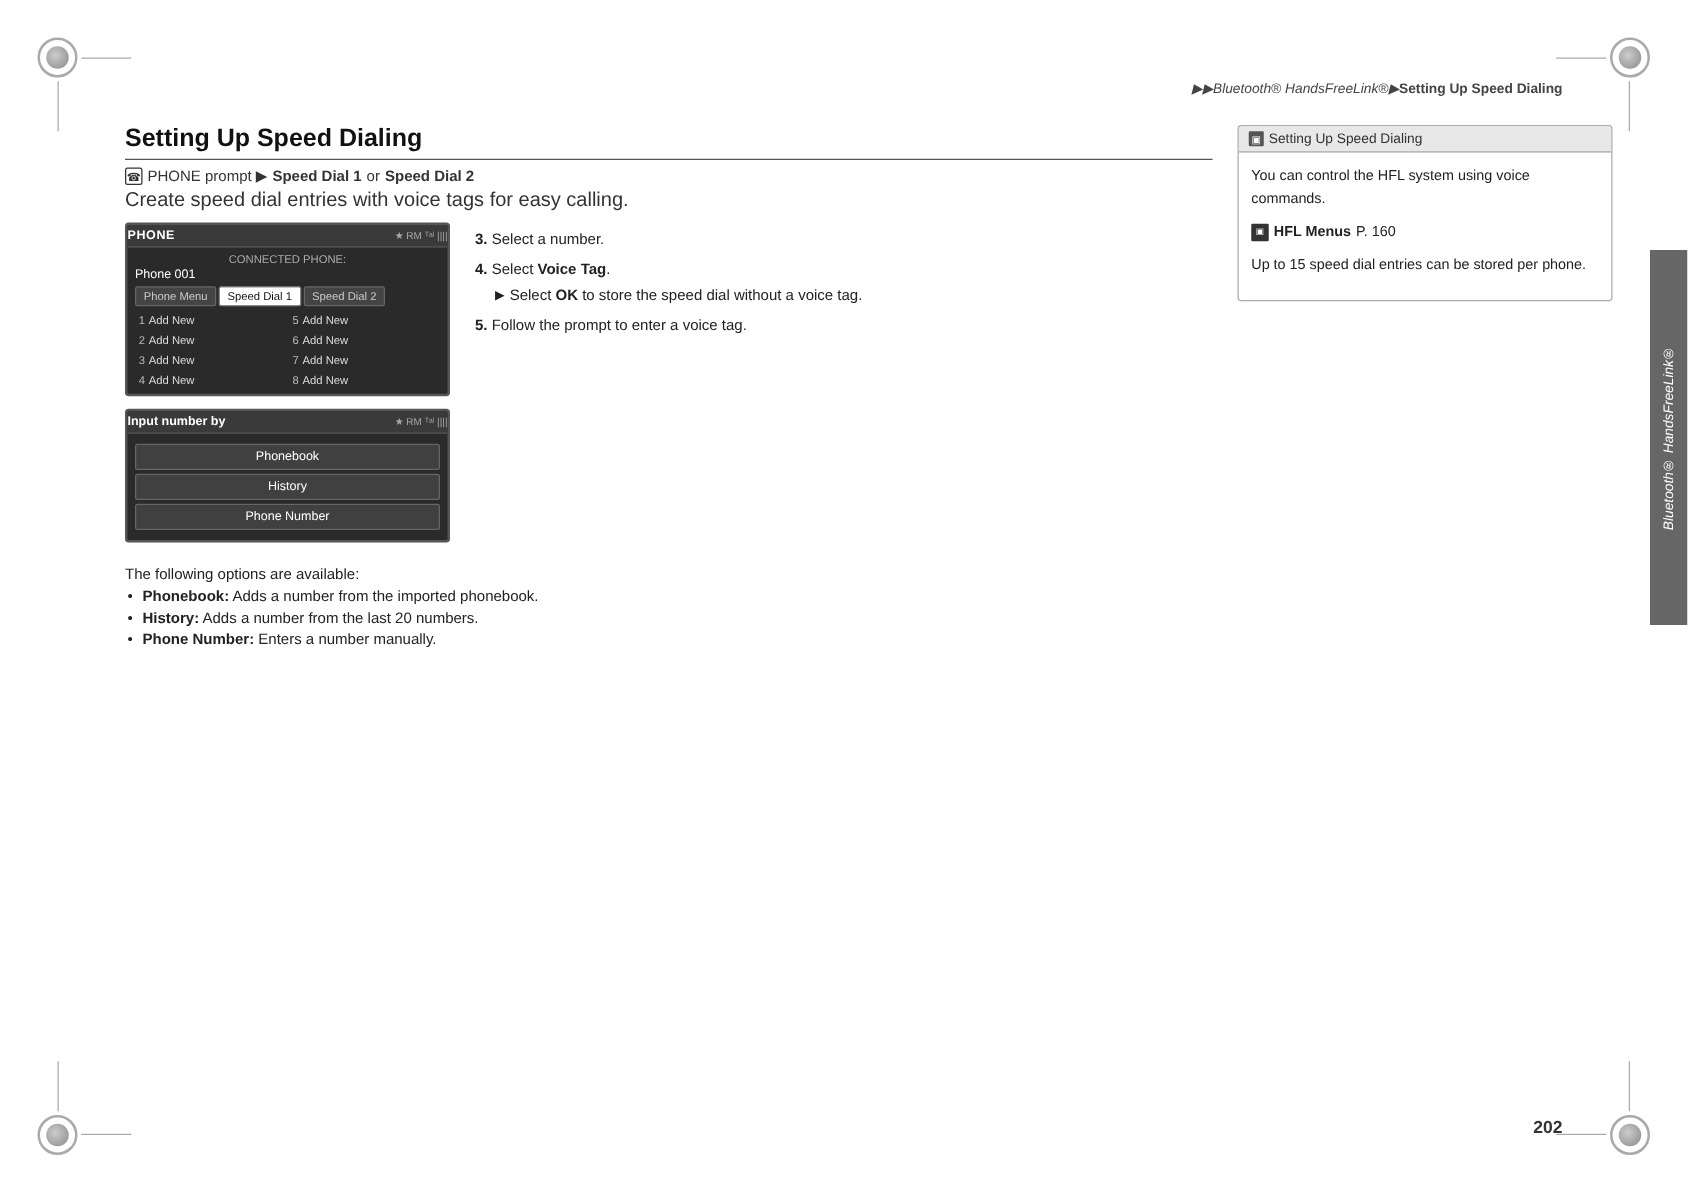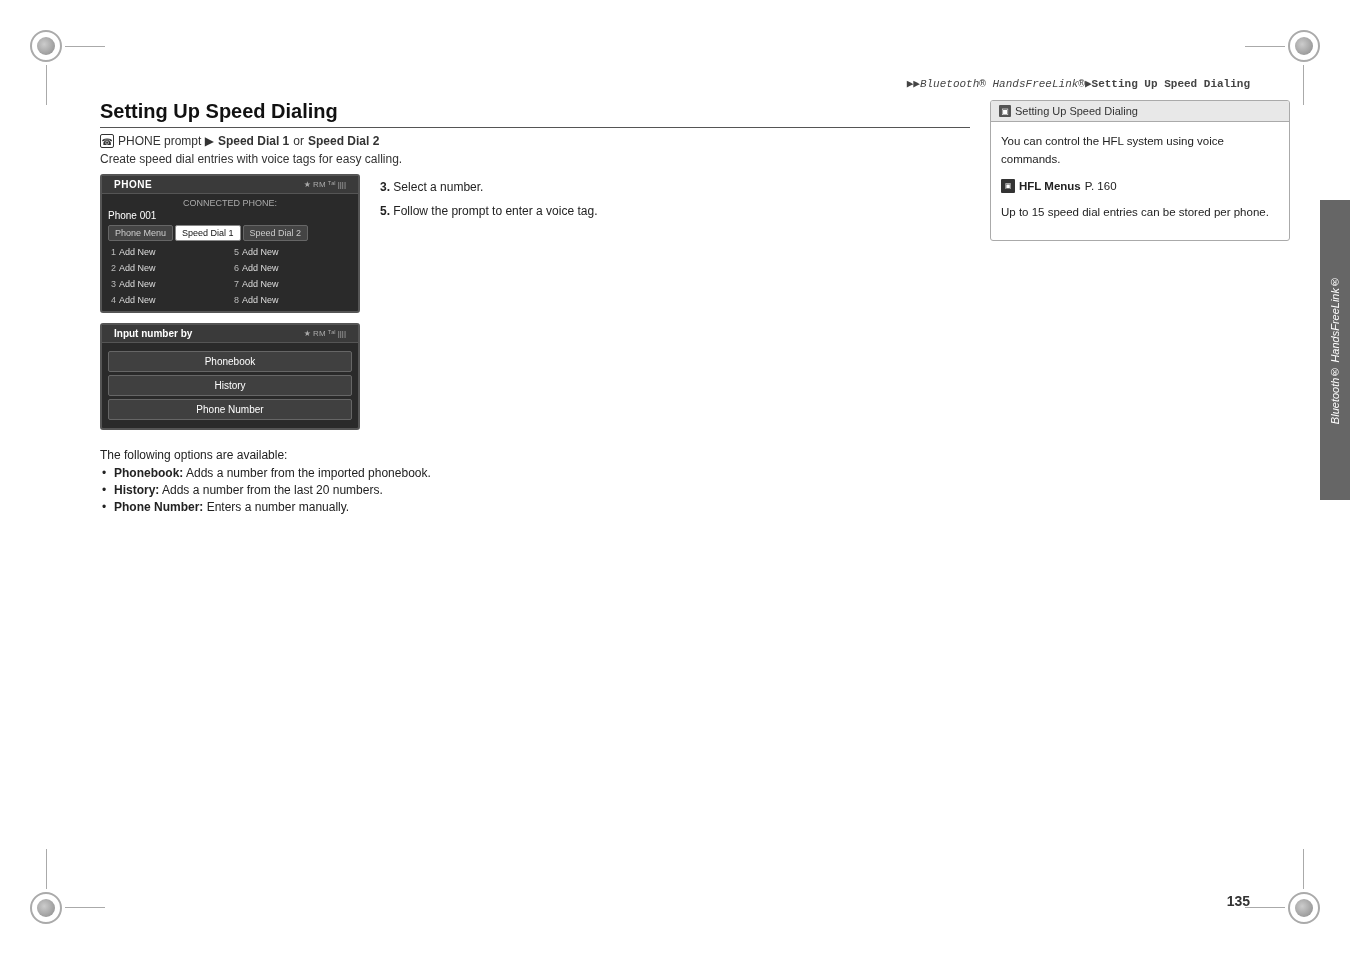--- a/index.html
+++ b/index.html
@@ -57,26 +57,25 @@
     .corner-tr .crosshair-h { width: 40px; height: 1px; top: 16px; right: 35px; }
     .corner-tr .crosshair-v { width: 1px; height: 40px; top: 35px; right: 16px; }
     .corner-bl .crosshair-h { width: 40px; height: 1px; bottom: 16px; left: 35px; }
     .corner-bl .crosshair-v { width: 1px; height: 40px; bottom: 35px; left: 16px; }
     .corner-br .crosshair-h { width: 40px; height: 1px; bottom: 16px; right: 35px; }
     .corner-br .crosshair-v { width: 1px; height: 40px; bottom: 35px; right: 16px; }
 
     
     .breadcrumb-bar {
       position: absolute;
-      top: 77px;
+      top: 64px;
       right: 100px;
       font-size: 11px;
       color: #444;
       font-style: italic;
-      font-family: Liberation Mono, monospace;
     }
     .breadcrumb-bar span { font-style: italic; }
     .breadcrumb-bar b { font-style: normal; font-weight: bold; }
 
     
     .main-content {
       position: absolute;
       top: 100px;
       left: 100px;
       right: 380px;
@@ -107,21 +106,21 @@
       width: 14px;
       height: 14px;
       border: 1px solid #333;
       border-radius: 2px;
       font-size: 9px;
       text-align: center;
       line-height: 14px;
     }
 
     .create-text {
-      font-size: 12px;
+      font-size: 16px;
       color: #333;
       margin-bottom: 8px;
     }
 
     
     .two-col {
       display: flex;
       gap: 20px;
       align-items: flex-start;
     }
@@ -144,21 +143,21 @@
       font-size: 10px;
       color: #fff;
       overflow: hidden;
     }
 
     .screen-header {
       background: #3a3a3a;
       display: flex;
       justify-content: space-between;
       align-items: center;
-      padding: 3px 12px;
+      padding: 3px 0;
       border-bottom: 1px solid #555;
     }
     .screen-title-bar {
       font-size: 10px;
       font-weight: bold;
       color: #fff;
       letter-spacing: 0.5px;
     }
     .screen-status {
       font-size: 8px;
@@ -495,20 +494,28 @@
 
     <div class="steps-col">
 
 
 
       <div class="step-item">
         <span class="step-num">3.</span>
         <span> Select a number.</span>
       </div>
 
+      <div class="step-item">
+        <span class="step-num">4.</span>
+        <span> Select </span><b>Voice Tag</b><span>.</span>
+        <div class="sub-step">
+          <span class="arrow-right">▶</span>
+          <span>Select <b>OK</b> to store the speed dial without a voice tag.</span>
+        </div>
+      </div>
 
       <div class="step-item">
         <span class="step-num">5.</span>
         <span> Follow the prompt to enter a voice tag.</span>
       </div>
 
     </div>
   </div>
 
   <div class="options-text">
@@ -543,13 +550,13 @@
       </div>
       <p>Up to 15 speed dial entries can be stored per phone.</p>
     </div>
   </div>
 </div>
 
 <div class="vertical-label">
   <span>Bluetooth® HandsFreeLink®</span>
 </div>
 
-<div class="page-number">135</div>
+<div class="page-number">202</div>
 
 </body></html>

